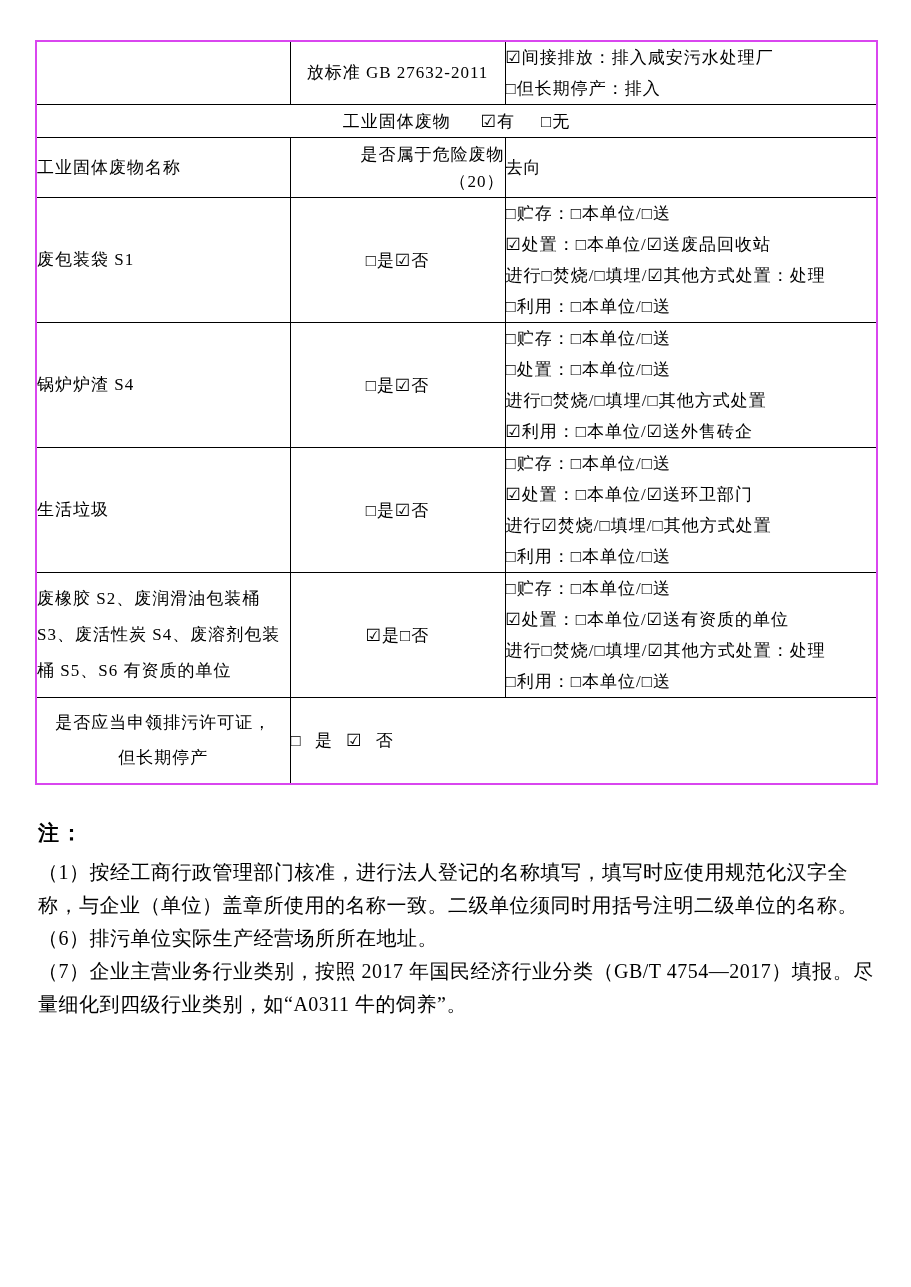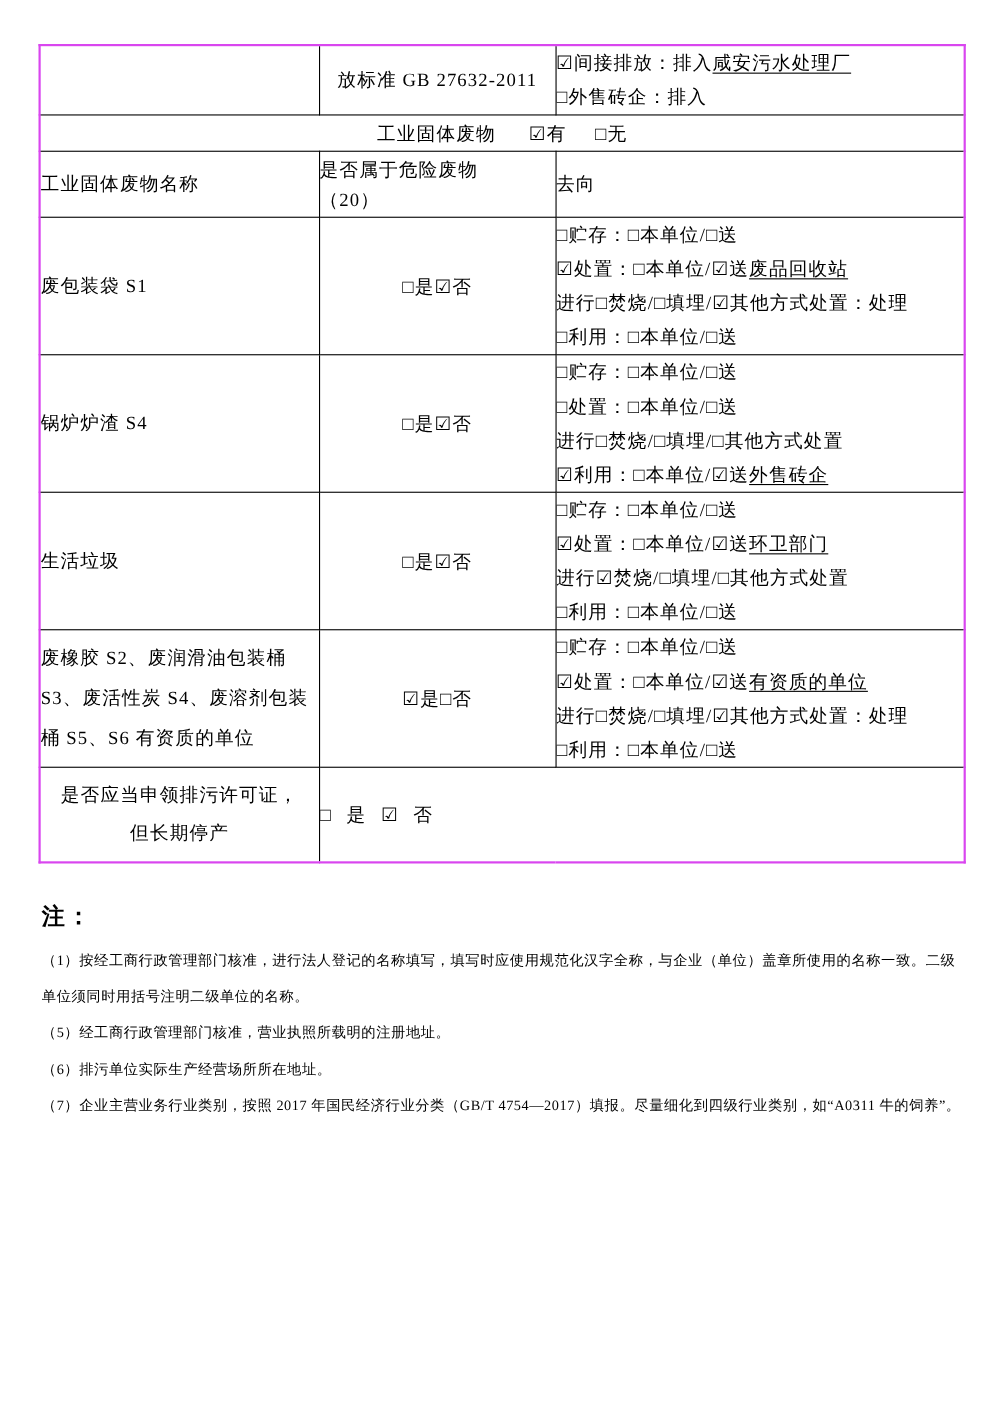--- a/index.html
+++ b/index.html
@@ -34,31 +34,31 @@
   .tr-other    { height: 87px; }
 
   .cell-standard { text-align: center; vertical-align: top; padding-top: 7px; line-height: 28px; }
   .cell-lines { padding-left: 10px; }
   .cell-lines .line { line-height: 31px; white-space: nowrap; }
   .banner-cell { text-align: center; }
   .banner-cell .sp1 { margin-left: 30px; }
   .banner-cell .sp2 { margin-left: 26px; }
   .cell-name { padding-left: 13px; padding-right: 8px; line-height: 36px; }
   .cell-hazard { text-align: center; }
-  .hazard-header { text-align: left; line-height: 27px; }
+  .hazard-header { text-align: right; line-height: 27px; }
   .cell-goto { padding-left: 12px; margin-left: 23px; }
   .permit-label { text-align: center; line-height: 35px; }
   .permit-value { padding-left: 30px; word-spacing: 8px; }
   .other-label { text-align: center; }
-  .u { text-decoration: underline; text-underline-offset: 3px; }
+  .u { text-underline-offset: 3px; }
 
   .notes { margin-top: 34px; padding-left: 3px; width: 845px; }
   .notes-title { font-size: 21px; font-weight: bold; letter-spacing: 2px; line-height: 28px; }
   .notes p {
-    margin: 0; font-size: 13px; line-height: 33px;
+    margin: 0; font-size: 20px; line-height: 33px;
     letter-spacing: 0.5px; white-space: pre-wrap;
   }
   .notes p.first { margin-top: 9px; }
 </style>
 </head>
 <body>
 
 <div class="page">
 
   <table class="form">
@@ -67,21 +67,21 @@
       <col style="width:215px">
       <col style="width:372px">
     </colgroup>
 
     <tbody>
         <tr class="tr-discharge">
       <td></td>
       <td class="cell-standard">放标准 GB 27632-2011</td>
       <td class="cell-lines">
         <div class="line"><span>☑间接排放：排入</span><span class="u">咸安污水处理厂</span></div>
-        <div class="line">□外售砖企：排入</div>
+        <div class="line">□但长期停产：排入</div>
       </td>
     </tr>
 
     <tr class="tr-banner">
       <td colspan="3" class="banner-cell">
         <span>工业固体废物</span><span class="sp1">☑有</span><span class="sp2">□无</span>
       </td>
     </tr>
 
     <tr class="tr-header">
@@ -144,18 +144,17 @@
       </td>
       <td colspan="2" class="permit-value">□ 是 ☑ 否</td>
     </tr>
 
   </tbody>
     </table>
 
   <div class="notes">
     <div class="notes-title">注：</div>
     <p class="first">（1）按经工商行政管理部门核准，进行法人登记的名称填写，填写时应使用规范化汉字全称，与企业（单位）盖章所使用的名称一致。二级单位须同时用括号注明二级单位的名称。</p>
-    <p>（5）经工商行政管理部门核准，营业执照所载明的注册地址。</p>
     <p>（6）排污单位实际生产经营场所所在地址。</p>
     <p>（7）企业主营业务行业类别，按照 2017 年国民经济行业分类（GB/T 4754—2017）填报。尽量细化到四级行业类别，如“A0311 牛的饲养”。</p>
   </div>
 
 </div>
 
 </body></html>

